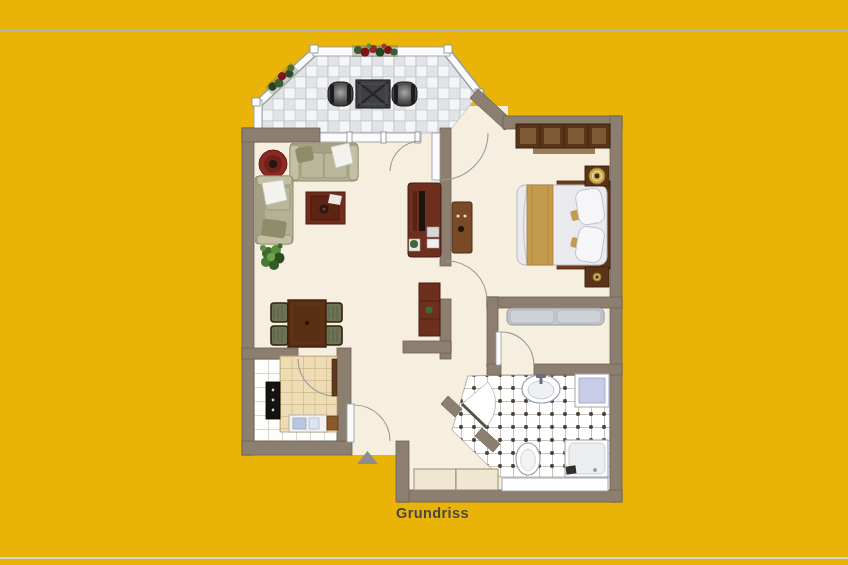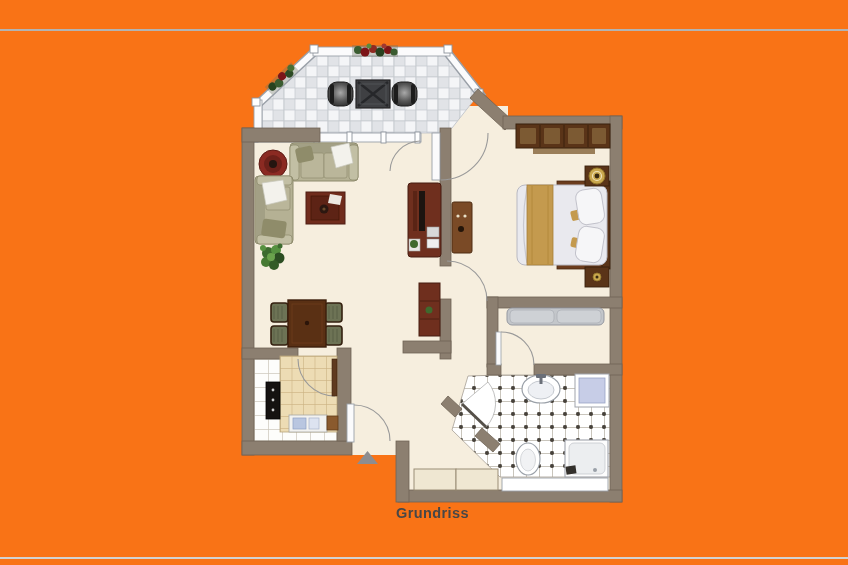--- a/index.html
+++ b/index.html
@@ -1,16 +1,16 @@
 <!DOCTYPE html>
 <html><head>
 <meta charset="utf-8">
 <style>
   html,body{margin:0;padding:0;background:#ffffff;}
-  .page{position:relative;width:848px;height:565px;background:#f97316;overflow:hidden;
+  .page{position:relative;width:848px;height:565px;background:#eab308;overflow:hidden;
         font-family:"Liberation Sans", sans-serif;}
   .page-divider{position:absolute;left:0;width:848px;height:2px;}
   .divider-top{top:29px;background:#b3b3b3;}
   .divider-bottom{top:557px;background:#d2d2d2;}
   .caption{position:absolute;left:396px;top:505px;font-size:14.5px;font-weight:bold;
            color:#474747;letter-spacing:.4px;}
   svg{position:absolute;left:0;top:0;}
 </style>
 </head>
 <body>

